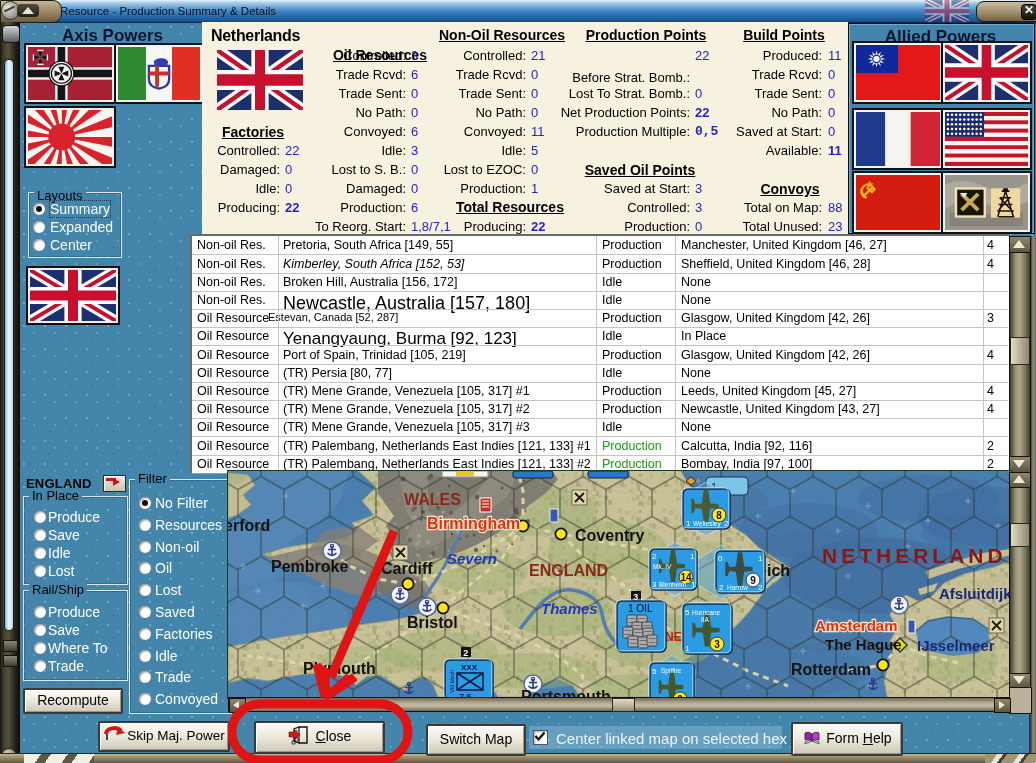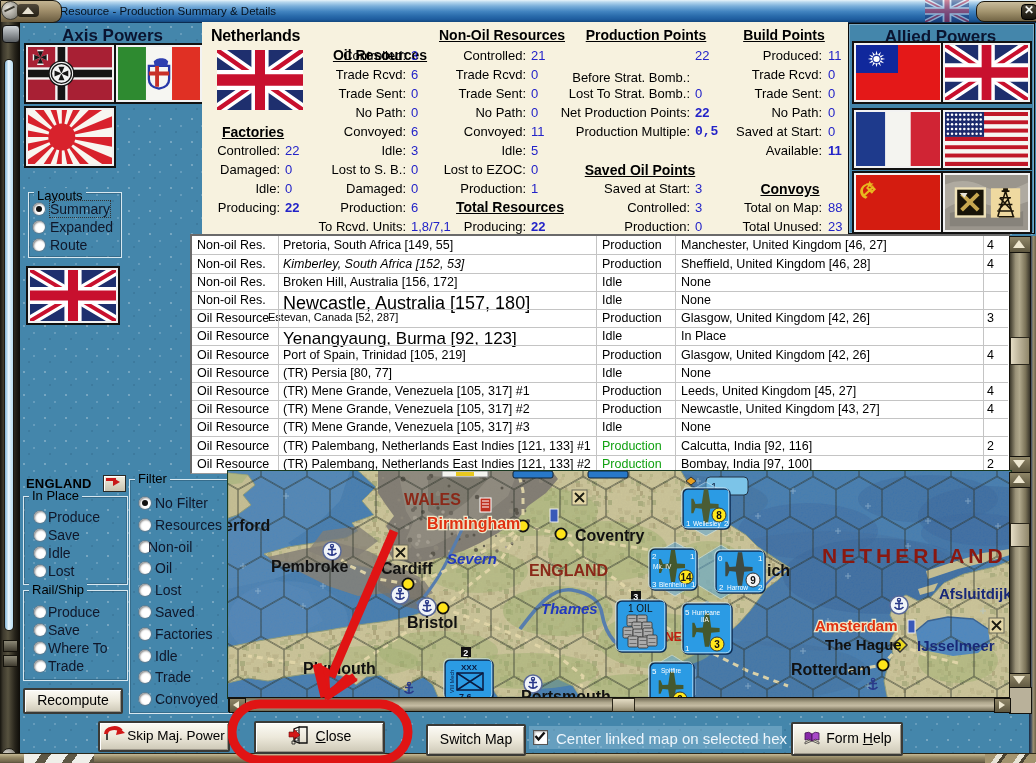--- a/index.html
+++ b/index.html
@@ -13,21 +13,21 @@
 .v{color:#2323c8;}
 .hd{font-weight:bold;text-decoration:underline;}
 .btn{position:absolute;background:linear-gradient(180deg,#fcfbf6 0%,#ece8da 50%,#cdc8b6 100%);
  border:2px solid #3a3a36;border-radius:2px;box-shadow:inset 1px 1px 0 #ffffff,inset -1px -1px 0 #9a9588;
  color:#000;text-align:center;}
 .gb{position:absolute;border:1px solid #d8e8f0;box-shadow:inset 0 0 0 1px rgba(30,60,80,.35);}
 .gbl{position:absolute;top:-8px;left:6px;background:#4486ab;padding:0 3px;font-size:13px;color:#000;}
 .rad{position:absolute;width:12px;height:12px;border-radius:50%;background:#fff;
  box-shadow:inset 1px 1px 2px #888, 0 0 0 1px #5a7e96;}
 .rad.sel::after{content:"";position:absolute;left:3px;top:3px;width:6px;height:6px;border-radius:50%;background:#111;}
-.rt{position:absolute;font-size:14px;color:#0f172a;white-space:nowrap;}
+.rt{position:absolute;font-size:14px;color:#ffffff;white-space:nowrap;}
 </style></head>
 <body>
 
 <div class="ab" style="left:0;top:0;width:1036px;height:22px;background:linear-gradient(180deg,#e8f4fa 0%,#b8d8ee 9%,#79aeda 28%,#4284c0 52%,#2a6cac 72%,#1e5c9e 88%,#14487e 100%);border-bottom:1px solid #0c2c50;"></div>
 <div class="ab" style="left:60px;top:5px;font-size:11.5px;color:#05101c;">Resource - Production Summary &amp; Details</div>
 
 <div class="ab" style="left:925px;top:0px;width:42px;height:22px;opacity:.45;"><svg width="44" height="22" viewBox="0 0 60 36" preserveAspectRatio="none">
 <rect width="60" height="36" fill="#1e2f6e"></rect>
 <path d="M0,0 60,36 M60,0 0,36" stroke="#fff" stroke-width="7.2"></path>
 <path d="M0,0 60,36 M60,0 0,36" stroke="#c8102e" stroke-width="2.8"></path>
@@ -116,21 +116,21 @@
 <path d="M30,0 V36 M0,18 H60" stroke="#c8102e" stroke-width="7"></path>
 </svg></div>
   </div>
 <div class="gb" style="left:28px;top:192px;width:92px;height:64px;"></div>
 <div class="gbl" style="left:34px;top:188px;">Layouts</div>
 <div class="rad sel" style="left:33px;top:203px;"></div>
 <div class="rt" style="left:50px;top:201px;font-size:14px;outline:1px dotted #333;">Summary</div>
 <div class="rad" style="left:33px;top:221px;"></div>
 <div class="rt" style="left:50px;top:219px;font-size:14px;">Expanded</div>
 <div class="rad" style="left:33px;top:239px;"></div>
-<div class="rt" style="left:50px;top:237px;font-size:14px;">Route</div>
+<div class="rt" style="left:50px;top:237px;font-size:14px;">Center</div>
 <div class="ab" style="left:202px;top:22px;width:646px;height:213px;background:#f7f2df;"></div>
 <div class="ab" style="left:211px;top:27px;font-size:16px;font-weight:bold;letter-spacing:-0.3px;">Netherlands</div>
 <div class="ab" style="left:217px;top:50px;width:86px;height:60px;"><svg width="86" height="60" viewBox="0 0 60 36" preserveAspectRatio="none">
 <rect width="60" height="36" fill="#1e2f6e"></rect>
 <path d="M0,0 60,36 M60,0 0,36" stroke="#fff" stroke-width="7.2"></path>
 <path d="M0,0 60,36 M60,0 0,36" stroke="#c8102e" stroke-width="2.8"></path>
 <path d="M30,0 V36 M0,18 H60" stroke="#fff" stroke-width="12"></path>
 <path d="M30,0 V36 M0,18 H60" stroke="#c8102e" stroke-width="7"></path>
 </svg></div>
 <div class="ab hd" style="left:260px;top:27px;width:240px;text-align:center;font-size:14px;margin-top:20px;">Oil Resources</div>
@@ -160,21 +160,21 @@
 <div class="t" style="right:630px;top:124px;">Convoyed:</div>
 <div class="t v" style="left:411px;top:124px;">6</div>
 <div class="t" style="right:630px;top:143px;">Idle:</div>
 <div class="t v" style="left:411px;top:143px;">3</div>
 <div class="t" style="right:630px;top:162px;">Lost to S. B.:</div>
 <div class="t v" style="left:411px;top:162px;">0</div>
 <div class="t" style="right:630px;top:181px;">Damaged:</div>
 <div class="t v" style="left:411px;top:181px;">0</div>
 <div class="t" style="right:630px;top:200px;">Production:</div>
 <div class="t v" style="left:411px;top:200px;">6</div>
-<div class="t" style="right:630px;top:219px;">To Rcvd. Units:</div>
+<div class="t" style="right:630px;top:219px;">To Reorg. Start:</div>
 <div class="t v" style="left:411px;top:219px;">1,8/7,1</div>
 <div class="t" style="right:510px;top:48px;">Controlled:</div>
 <div class="t v" style="left:531px;top:48px;">21</div>
 <div class="t" style="right:510px;top:67px;">Trade Rcvd:</div>
 <div class="t v" style="left:531px;top:67px;">0</div>
 <div class="t" style="right:510px;top:86px;">Trade Sent:</div>
 <div class="t v" style="left:531px;top:86px;">0</div>
 <div class="t" style="right:510px;top:105px;">No Path:</div>
 <div class="t v" style="left:531px;top:105px;">0</div>
 <div class="t" style="right:510px;top:124px;">Convoyed:</div>
@@ -440,21 +440,21 @@
 <div class="rt" style="left:48px;top:640px;">Where To</div>
 <div class="rad" style="left:34px;top:660px;"></div>
 <div class="rt" style="left:48px;top:658px;">Trade</div>
 <div class="gb" style="left:129px;top:479px;width:101px;height:233px;"></div>
 <div class="gbl" style="left:135px;top:471px;">Filter</div>
 <div class="rad sel" style="left:139px;top:497.0px;"></div>
 <div class="rt" style="left:155px;top:495.0px;">No Filter</div>
 <div class="rad" style="left:139px;top:518.8px;"></div>
 <div class="rt" style="left:155px;top:516.8px;">Resources</div>
 <div class="rad" style="left:139px;top:540.6px;"></div>
-<div class="rt" style="left:148px;top:538.6px;text-align:right;">Non-oil</div>
+<div class="rt" style="left:155px;top:538.6px;text-align:right;">Non-oil</div>
 <div class="rad" style="left:139px;top:562.4px;"></div>
 <div class="rt" style="left:155px;top:560.4px;">Oil</div>
 <div class="rad" style="left:139px;top:584.2px;"></div>
 <div class="rt" style="left:155px;top:582.2px;">Lost</div>
 <div class="rad" style="left:139px;top:606.0px;"></div>
 <div class="rt" style="left:155px;top:604.0px;">Saved</div>
 <div class="rad" style="left:139px;top:627.8px;"></div>
 <div class="rt" style="left:155px;top:625.8px;">Factories</div>
 <div class="rad" style="left:139px;top:649.6px;"></div>
 <div class="rt" style="left:155px;top:647.6px;">Idle</div>

